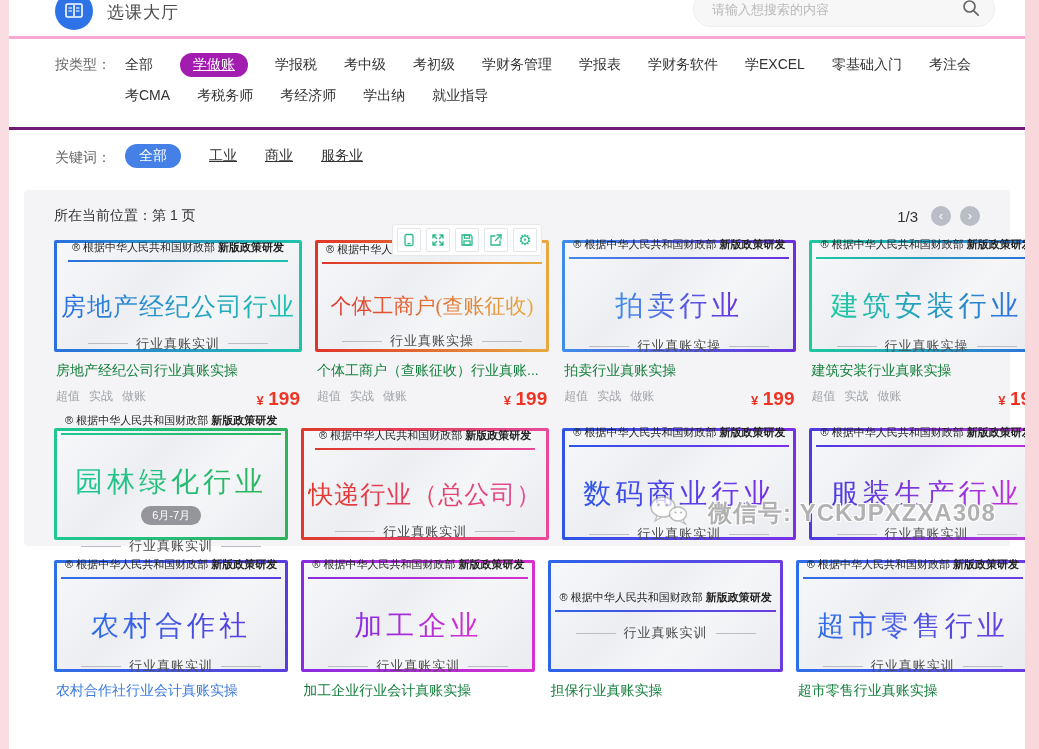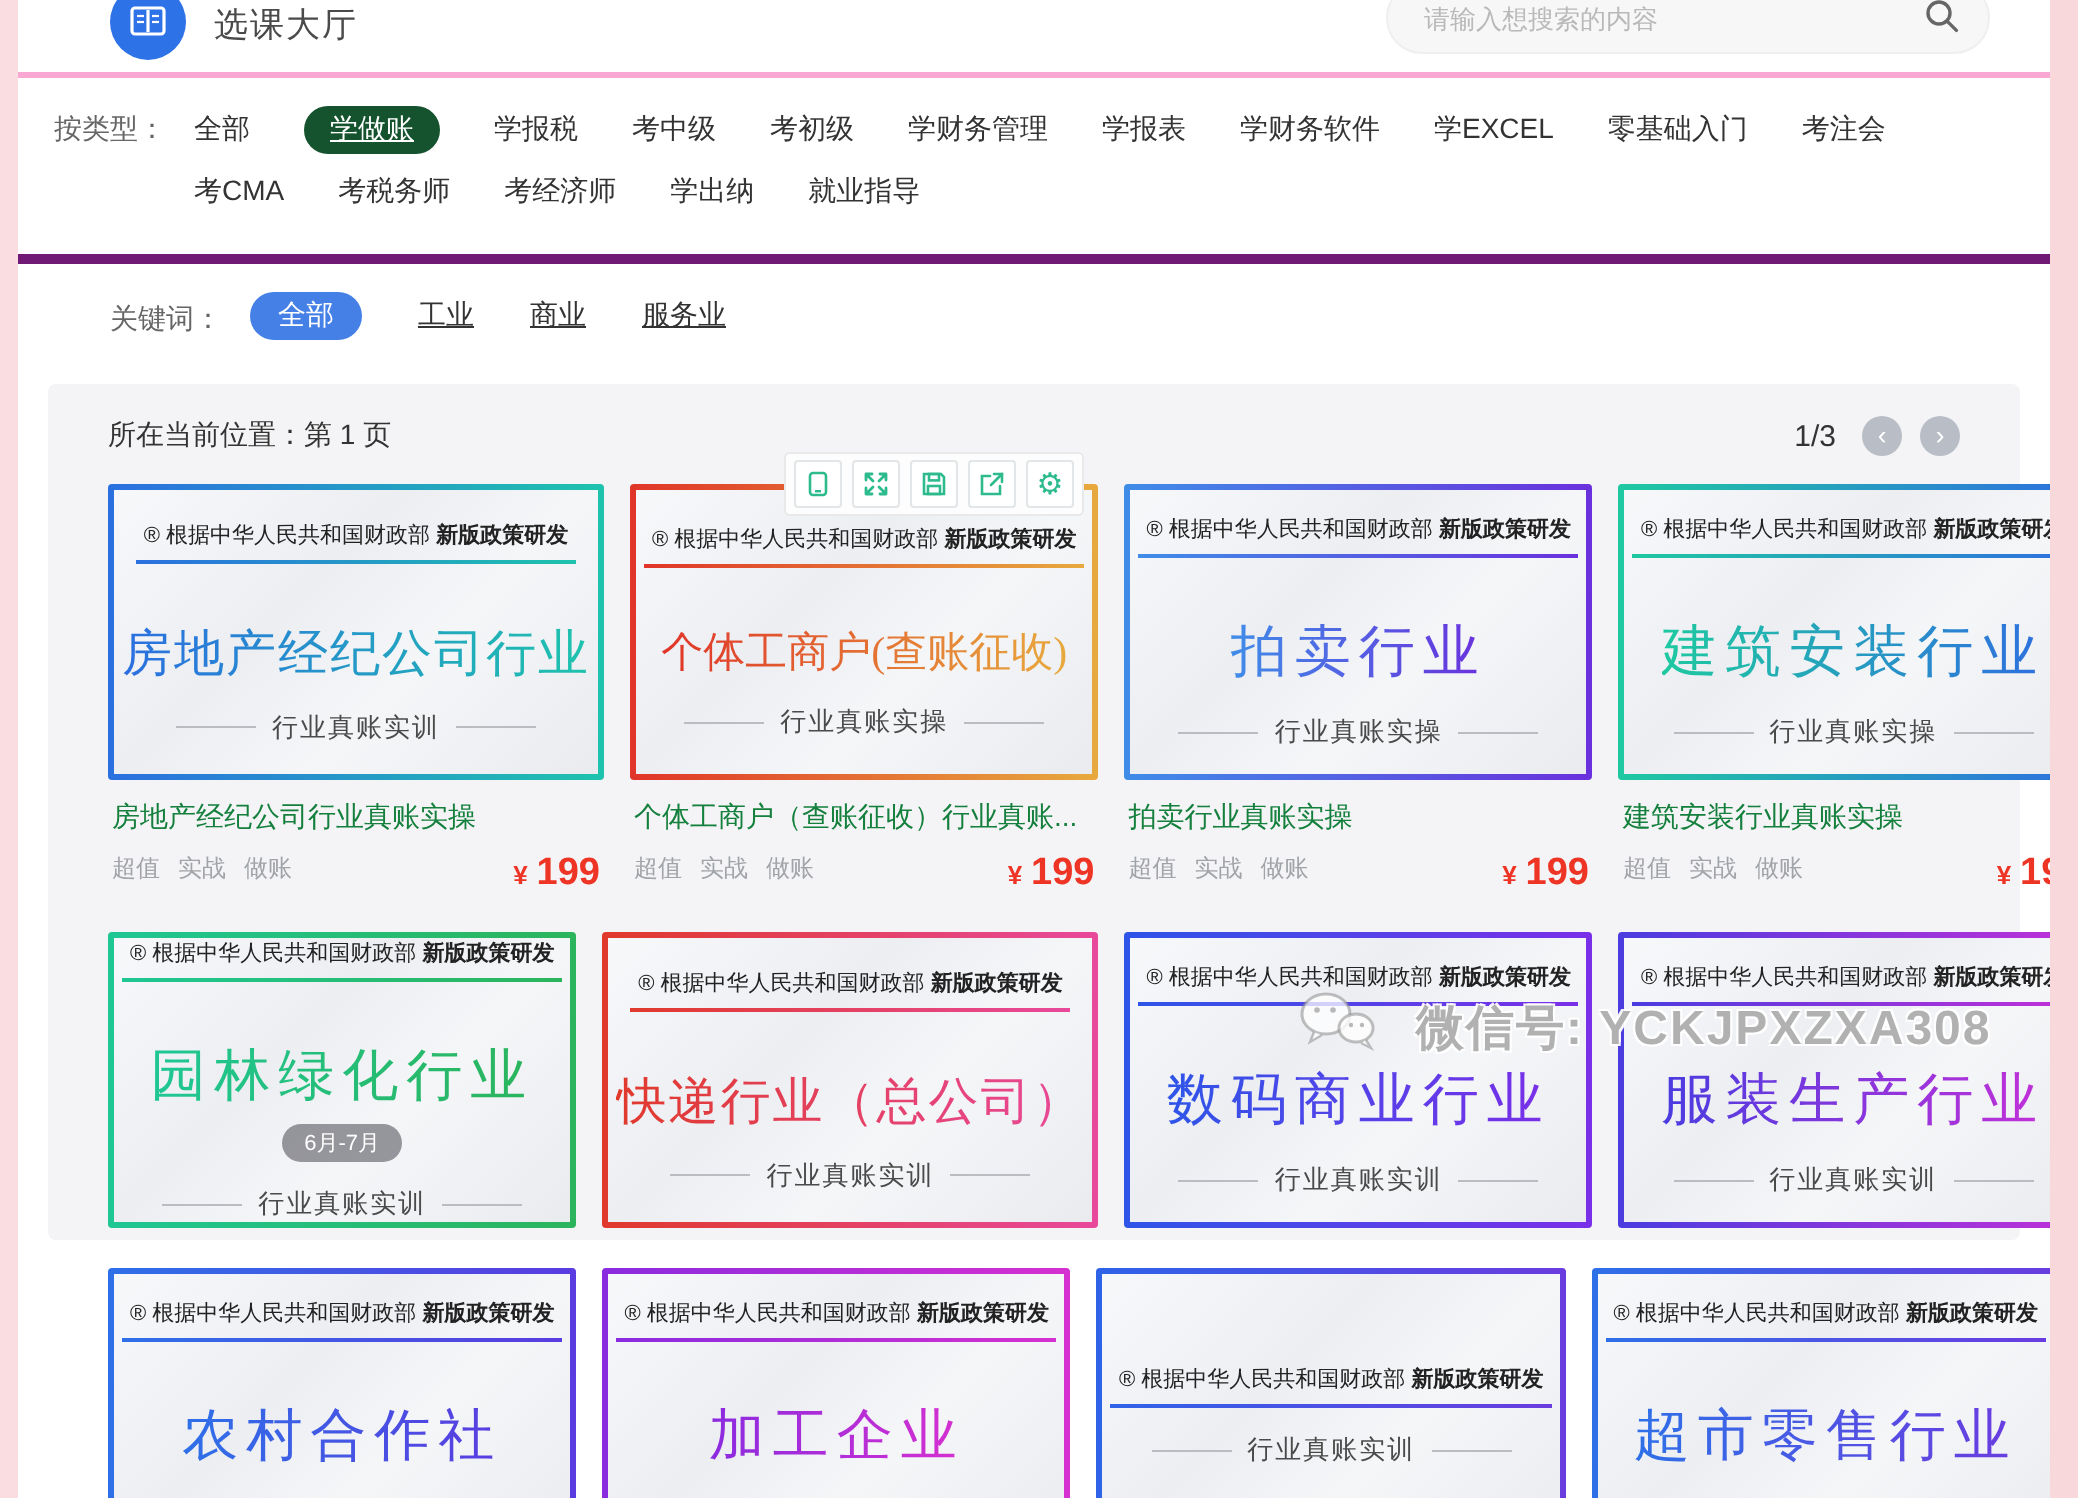--- a/index.html
+++ b/index.html
@@ -16,26 +16,26 @@
                  display:flex; align-items:center; justify-content:center; flex:0 0 auto; }
   .logo-circle svg { display:block; }
   .hdr-title { font-size:17px; color:#4a4a4a; margin-left:14px; margin-top:-6px; letter-spacing:1px; }
   .search-wrap { margin-left:auto; margin-top:-12px; position:relative; width:302px; }
   .search-input { width:100%; height:36px; border-radius:18px; background:#f7f7f7; border:1px solid #efefef;
                   padding:0 40px 0 18px; font-size:13px; color:#555; outline:none; }
   .search-input::placeholder { color:#b9b9b9; }
   .search-icon { position:absolute; right:14px; top:7px; }
 
   
-  .type-section { display:flex; padding:14px 30px 10px 18px; border-bottom:5px solid #701a75; }
+  .type-section { display:flex; padding:14px 30px 10px 46px; border-bottom:3px solid #701a75; }
   .filter-label { font-size:14px; color:#666; flex:0 0 70px; padding-top:3px; }
   .filter-lines { flex:1; }
   .filter-line { display:flex; flex-wrap:wrap; column-gap:27px; row-gap:10px; margin-bottom:12px; align-items:center; }
   .filter-item { font-size:14px; color:#333; cursor:pointer; white-space:nowrap; }
-  .filter-item.selected { background:#14532d; color:#fff; border-radius:999px; padding:3px 13px;text-decoration:underline; }
+  .filter-item.selected { background:#a21caf; color:#fff; border-radius:999px; padding:3px 13px;text-decoration:underline; }
   .kw-section { display:flex; padding:14px 30px 14px 46px; align-items:center; }
   .kw-items { display:flex; column-gap:28px; align-items:center; }
   .kw-item { font-size:14px; color:#333; cursor:pointer; }
   .kw-item.underline { text-decoration:underline; }
   .kw-item.selected { background:#4580e6; color:#fff; border-radius:999px; padding:3px 14px; text-decoration:none; }
 
   
   .panel { position:relative; margin:8px 15px 0 15px; background:#f4f4f6; border-radius:4px; padding:16px 30px 6px 30px; }
   .pos-row { display:flex; align-items:center; margin-bottom:14px;gap:16px; }
   .pos-text { font-size:14px; color:#333; }
@@ -46,21 +46,21 @@
 
   .float-toolbar { position:absolute; left:368px; top:34px; display:flex; gap:5px; background:#fdfdfd;
                    border:1px solid #e9e9e9; border-radius:3px; padding:3px 4px; z-index:20; }
   .ftb-ico { width:24px; height:24px; background:#fff; border:1px solid #e2e6e8; border-radius:2px;
              display:flex; align-items:center; justify-content:center; color:#2dbb8e; font-size:15px; cursor:pointer; }
 
   
   .grid { display:grid; grid-template-columns:repeat(4,1fr); column-gap:13px; }
   .grid + .grid { margin-top:12px; }
   .card { cursor:pointer; }
-  .card-img { height:148px; border:3px solid transparent; border-radius:2px;
+  .card-img { height:112px; border:3px solid transparent; border-radius:2px;
       background:
         linear-gradient(135deg,#f7f8fa 0%,#eceef2 38%,#f5f6f8 62%,#e9ebef 100%) padding-box,
         linear-gradient(90deg,var(--c1),var(--c2)) border-box;
       display:flex; flex-direction:column; align-items:center; justify-content:center; padding:6px 4px; }
   .card-auth { font-size:11px; color:#222; white-space:nowrap; padding:0 4px 5px 4px;
                border-style:solid; border-width:0 0 2px 0;
                border-image:linear-gradient(90deg,var(--c1),var(--c2)) 1; }
   .card-auth b { font-weight:800; }
   .card-title { font-family:"Liberation Serif", serif; font-weight:normal; margin-top:28px; white-space:nowrap; color:var(--c1); }
   @supports (-webkit-background-clip: text) {

